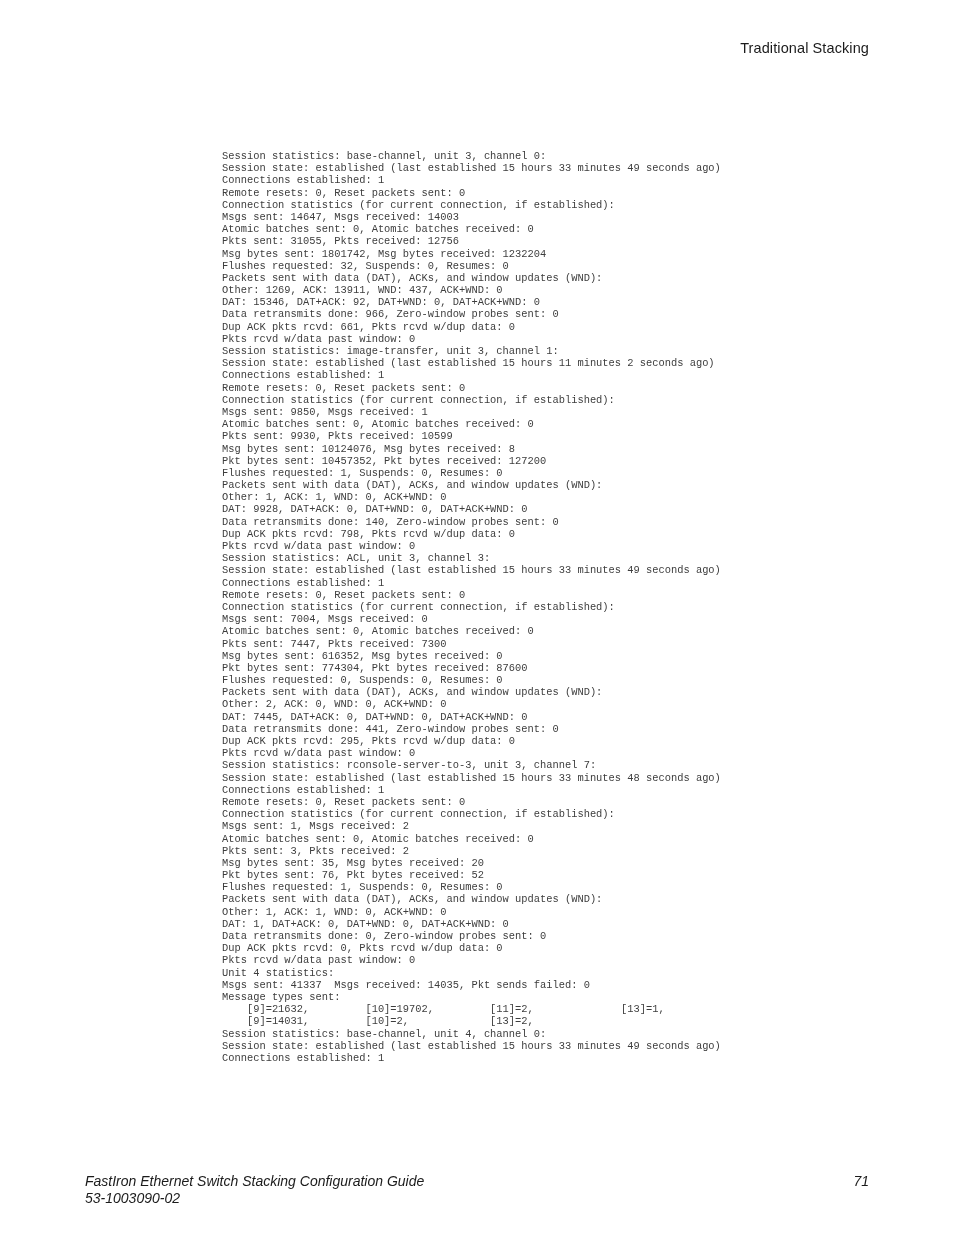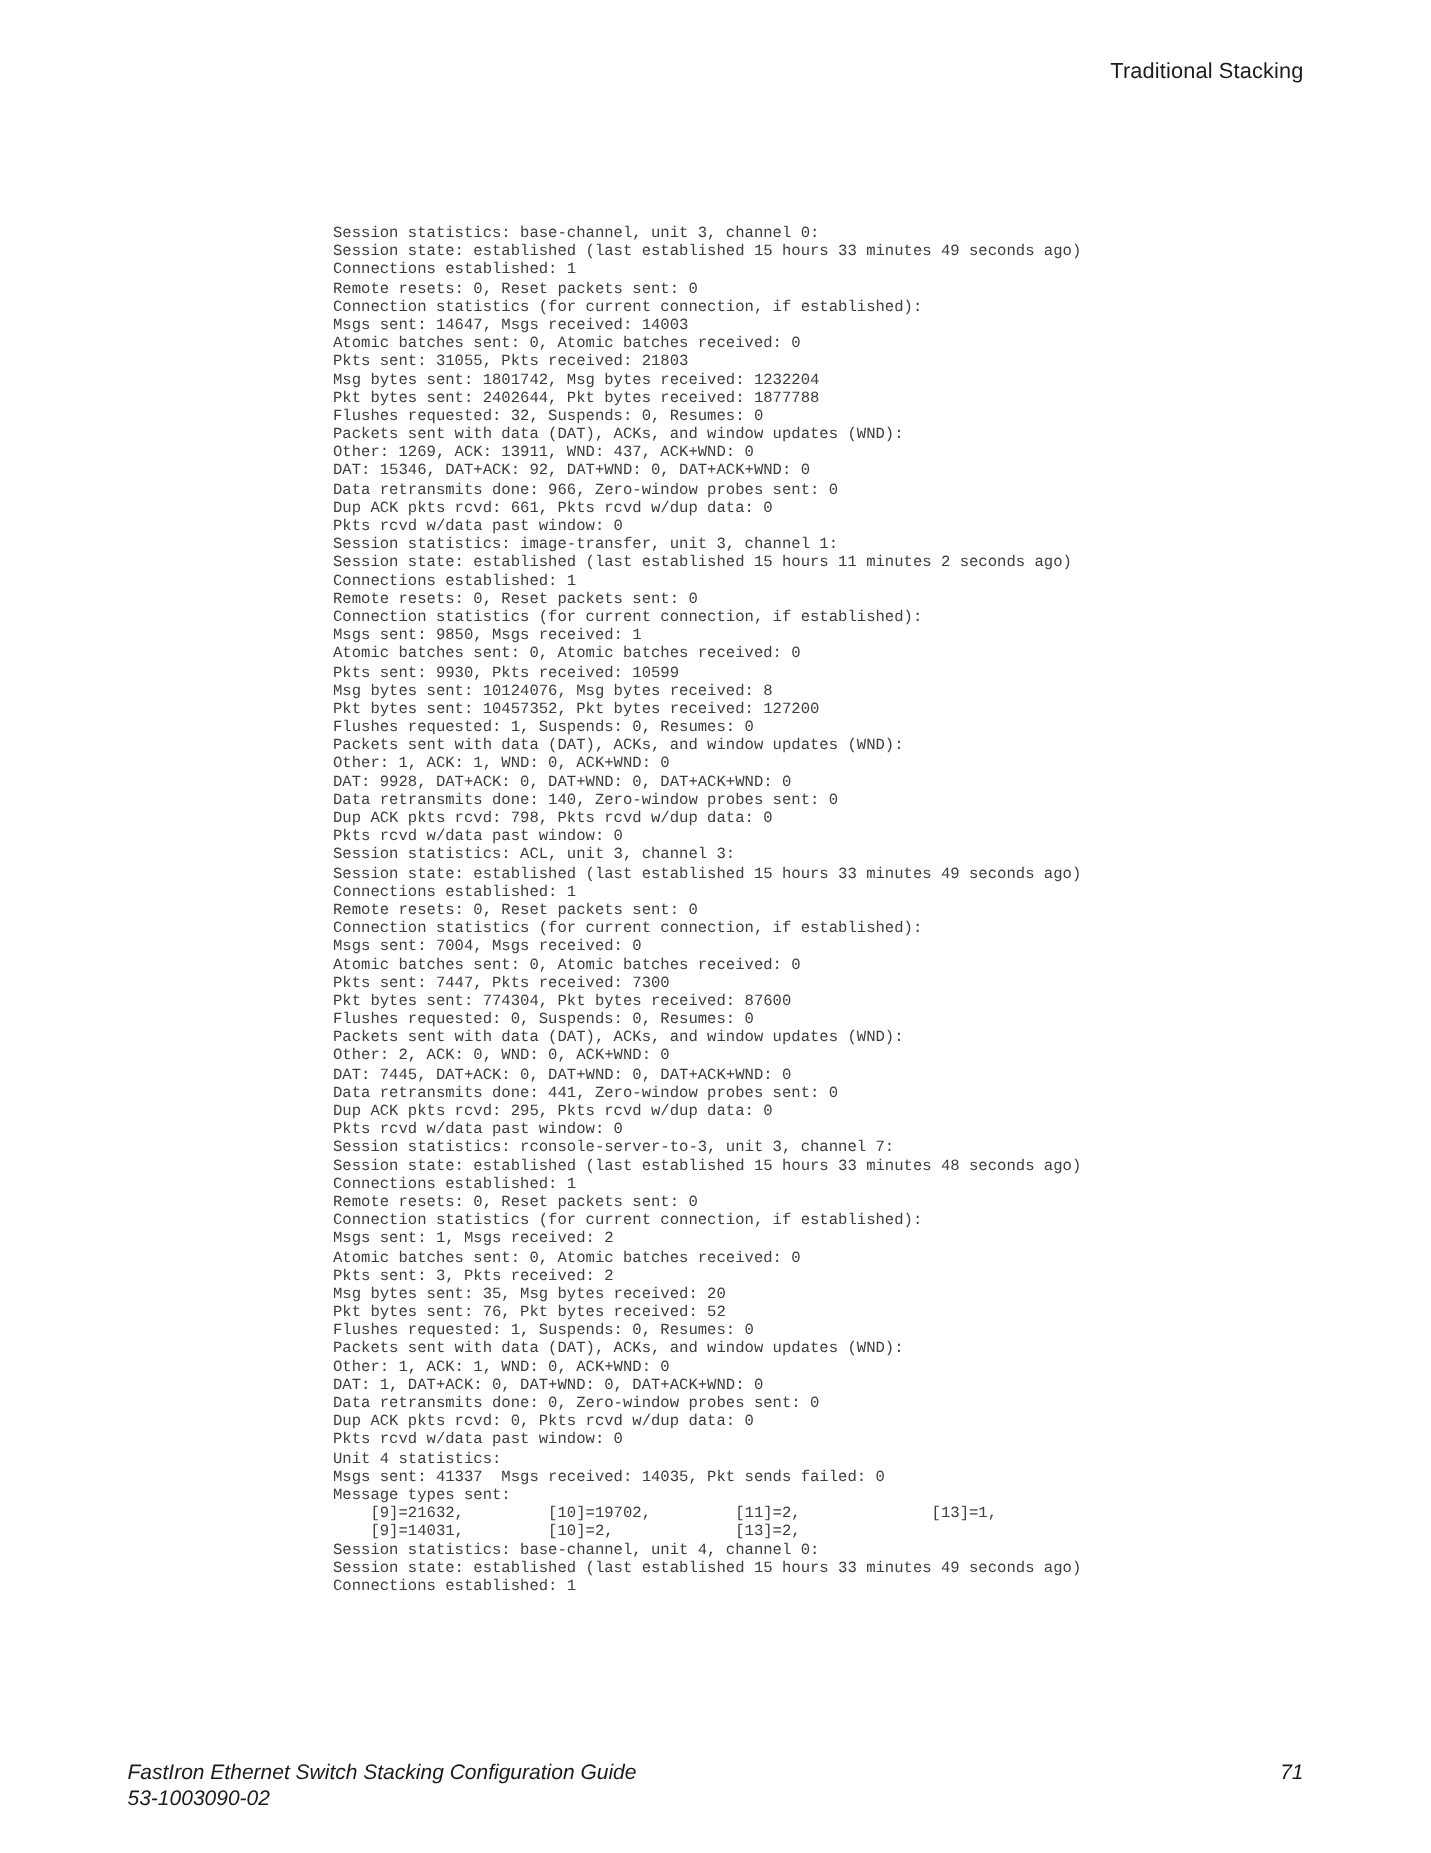--- a/index.html
+++ b/index.html
@@ -81,23 +81,22 @@
   <div class="running-head">Traditional Stacking</div>
 
   <div class="code-block">
       <div class="code-line">Session statistics: base-channel, unit 3, channel 0:</div>
       <div class="code-line">Session state: established (last established 15 hours 33 minutes 49 seconds ago)</div>
       <div class="code-line">Connections established: 1</div>
       <div class="code-line">Remote resets: 0, Reset packets sent: 0</div>
       <div class="code-line">Connection statistics (for current connection, if established):</div>
       <div class="code-line">Msgs sent: 14647, Msgs received: 14003</div>
       <div class="code-line">Atomic batches sent: 0, Atomic batches received: 0</div>
-      <div class="code-line">Pkts sent: 31055, Pkts received: 21803</div>
+      <div class="code-line">Pkts sent: 31055, Pkts received: 12756</div>
       <div class="code-line">Msg bytes sent: 1801742, Msg bytes received: 1232204</div>
-      <div class="code-line">Pkt bytes sent: 2402644, Pkt bytes received: 1877788</div>
       <div class="code-line">Flushes requested: 32, Suspends: 0, Resumes: 0</div>
       <div class="code-line">Packets sent with data (DAT), ACKs, and window updates (WND):</div>
       <div class="code-line">Other: 1269, ACK: 13911, WND: 437, ACK+WND: 0</div>
       <div class="code-line">DAT: 15346, DAT+ACK: 92, DAT+WND: 0, DAT+ACK+WND: 0</div>
       <div class="code-line">Data retransmits done: 966, Zero-window probes sent: 0</div>
       <div class="code-line">Dup ACK pkts rcvd: 661, Pkts rcvd w/dup data: 0</div>
       <div class="code-line">Pkts rcvd w/data past window: 0</div>
       <div class="code-line">Session statistics: image-transfer, unit 3, channel 1:</div>
       <div class="code-line">Session state: established (last established 15 hours 11 minutes 2 seconds ago)</div>
       <div class="code-line">Connections established: 1</div>
@@ -116,20 +115,21 @@
       <div class="code-line">Dup ACK pkts rcvd: 798, Pkts rcvd w/dup data: 0</div>
       <div class="code-line">Pkts rcvd w/data past window: 0</div>
       <div class="code-line">Session statistics: ACL, unit 3, channel 3:</div>
       <div class="code-line">Session state: established (last established 15 hours 33 minutes 49 seconds ago)</div>
       <div class="code-line">Connections established: 1</div>
       <div class="code-line">Remote resets: 0, Reset packets sent: 0</div>
       <div class="code-line">Connection statistics (for current connection, if established):</div>
       <div class="code-line">Msgs sent: 7004, Msgs received: 0</div>
       <div class="code-line">Atomic batches sent: 0, Atomic batches received: 0</div>
       <div class="code-line">Pkts sent: 7447, Pkts received: 7300</div>
+      <div class="code-line">Msg bytes sent: 616352, Msg bytes received: 0</div>
       <div class="code-line">Pkt bytes sent: 774304, Pkt bytes received: 87600</div>
       <div class="code-line">Flushes requested: 0, Suspends: 0, Resumes: 0</div>
       <div class="code-line">Packets sent with data (DAT), ACKs, and window updates (WND):</div>
       <div class="code-line">Other: 2, ACK: 0, WND: 0, ACK+WND: 0</div>
       <div class="code-line">DAT: 7445, DAT+ACK: 0, DAT+WND: 0, DAT+ACK+WND: 0</div>
       <div class="code-line">Data retransmits done: 441, Zero-window probes sent: 0</div>
       <div class="code-line">Dup ACK pkts rcvd: 295, Pkts rcvd w/dup data: 0</div>
       <div class="code-line">Pkts rcvd w/data past window: 0</div>
       <div class="code-line">Session statistics: rconsole-server-to-3, unit 3, channel 7:</div>
       <div class="code-line">Session state: established (last established 15 hours 33 minutes 48 seconds ago)</div>

